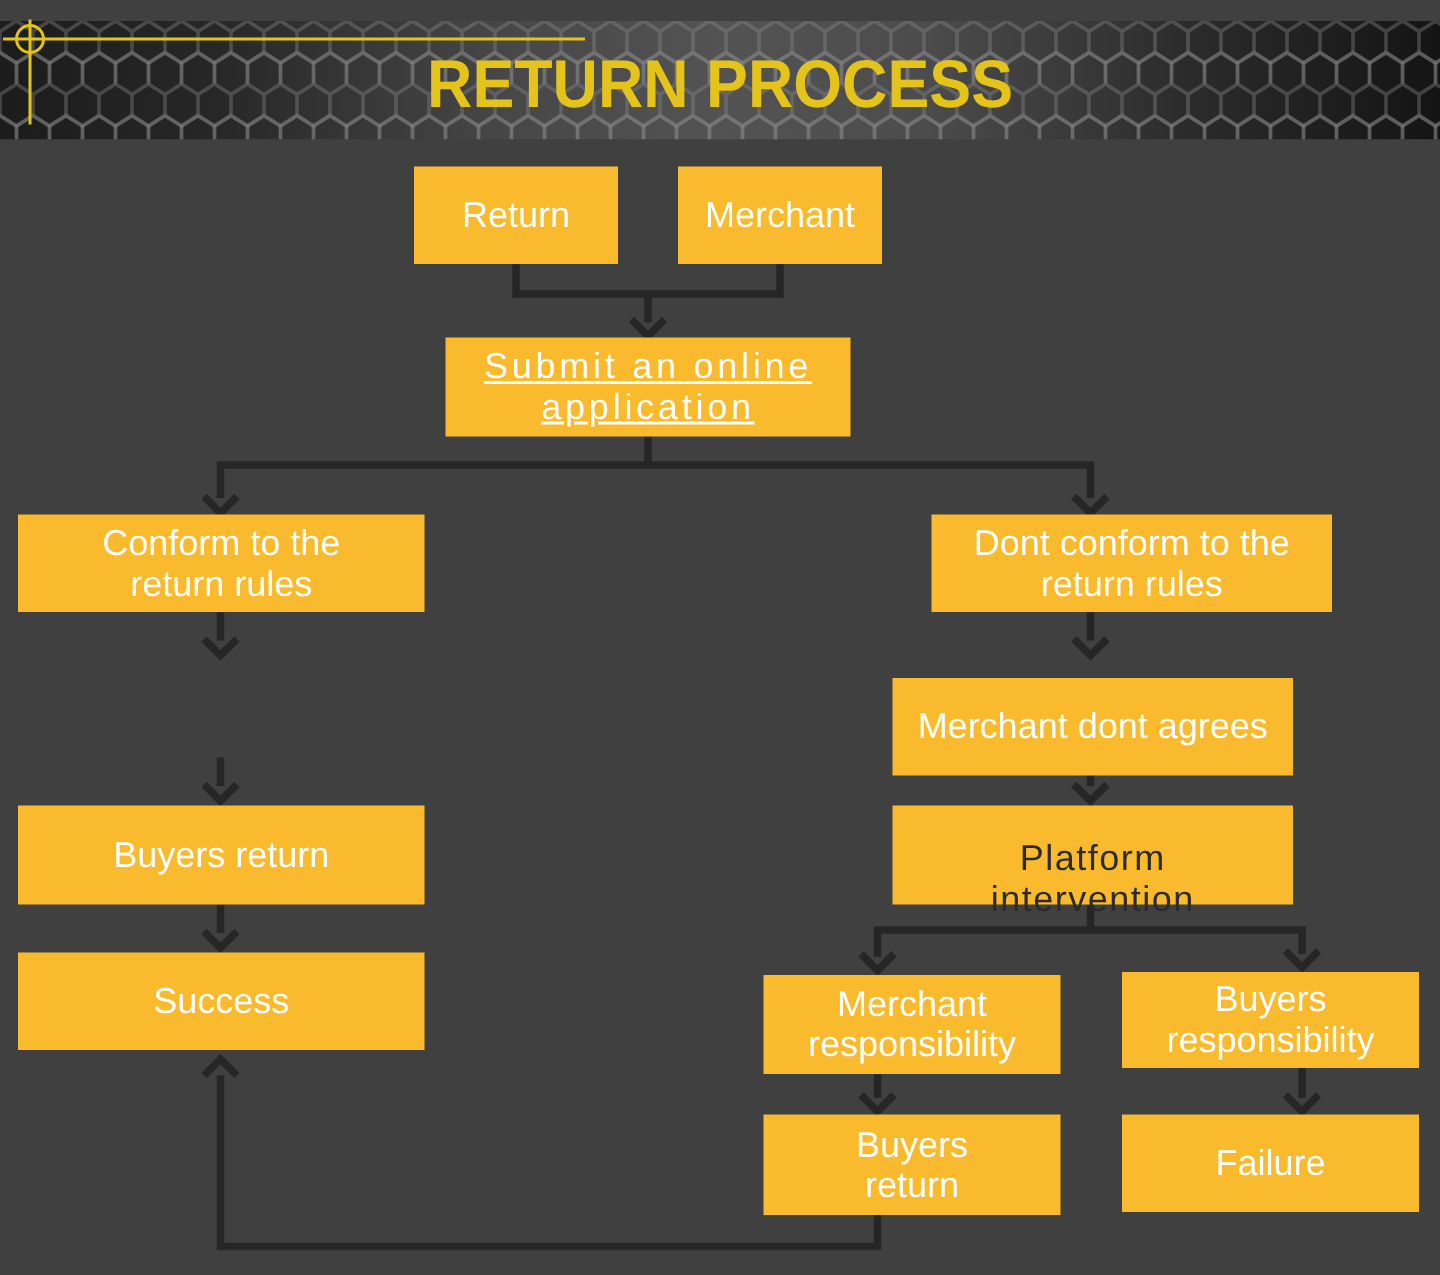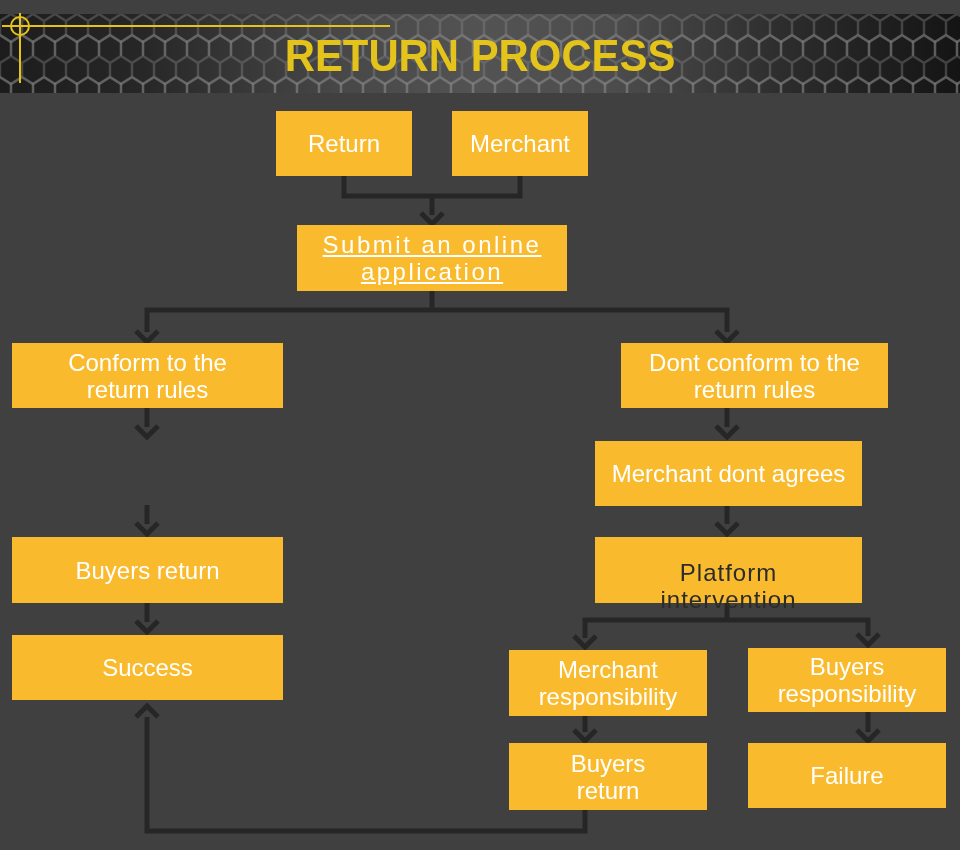--- a/index.html
+++ b/index.html
@@ -127,21 +127,21 @@
     <span>Conform to the
 return rules</span>
     </div>
 
   <div class="node" style="left:621px;top:343px;width:267px;height:65px">
     <span>Dont conform to the
 return rules</span>
     </div>
 
 
-  <div class="node" style="left:595px;top:441px;width:267px;height:65px">
+  <div class="node" style="left:595px;top:452px;width:267px;height:65px">
     <span>Merchant dont agrees</span>
     </div>
 
   <div class="node" style="left:12px;top:537px;width:271px;height:66px">
     <span>Buyers return</span>
     </div>
 
   <div class="node dark spaced-sm" style="left:595px;top:537px;width:267px;height:66px">
     <span>Platform
 intervention</span>

